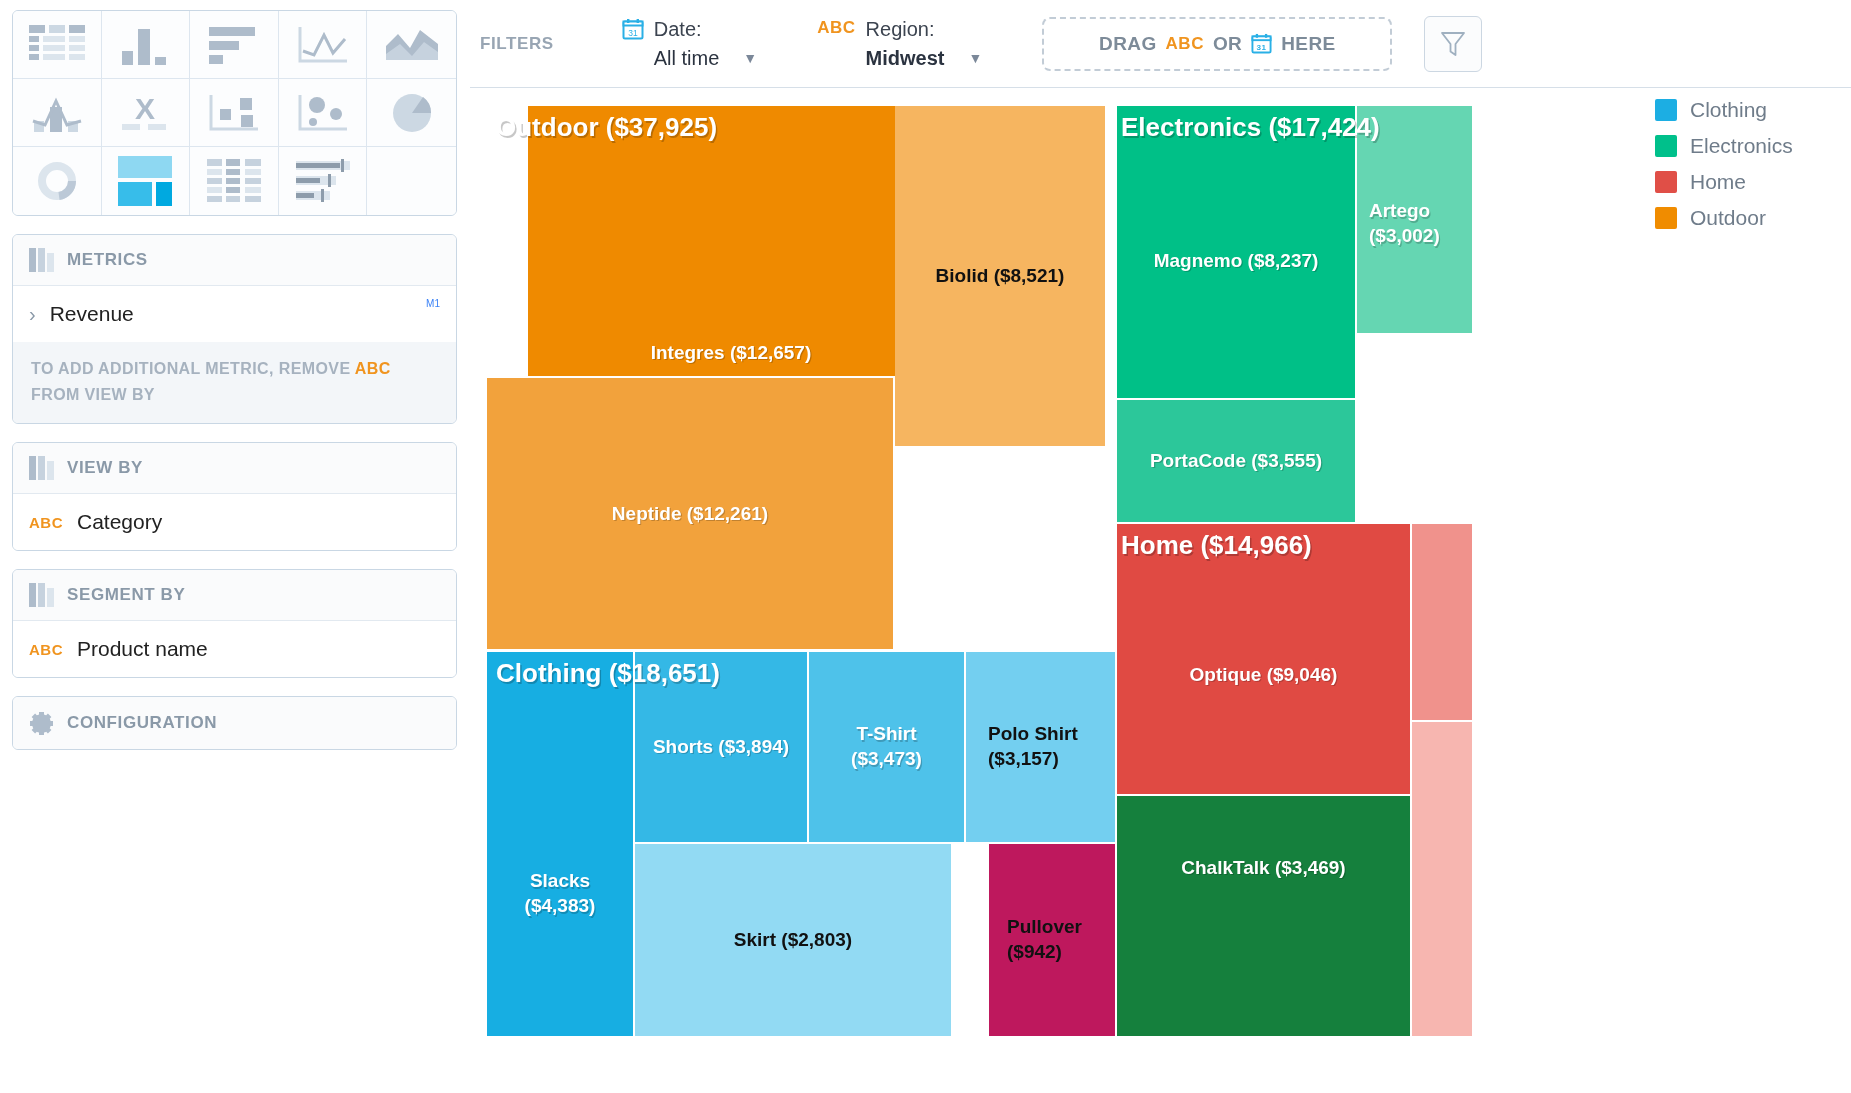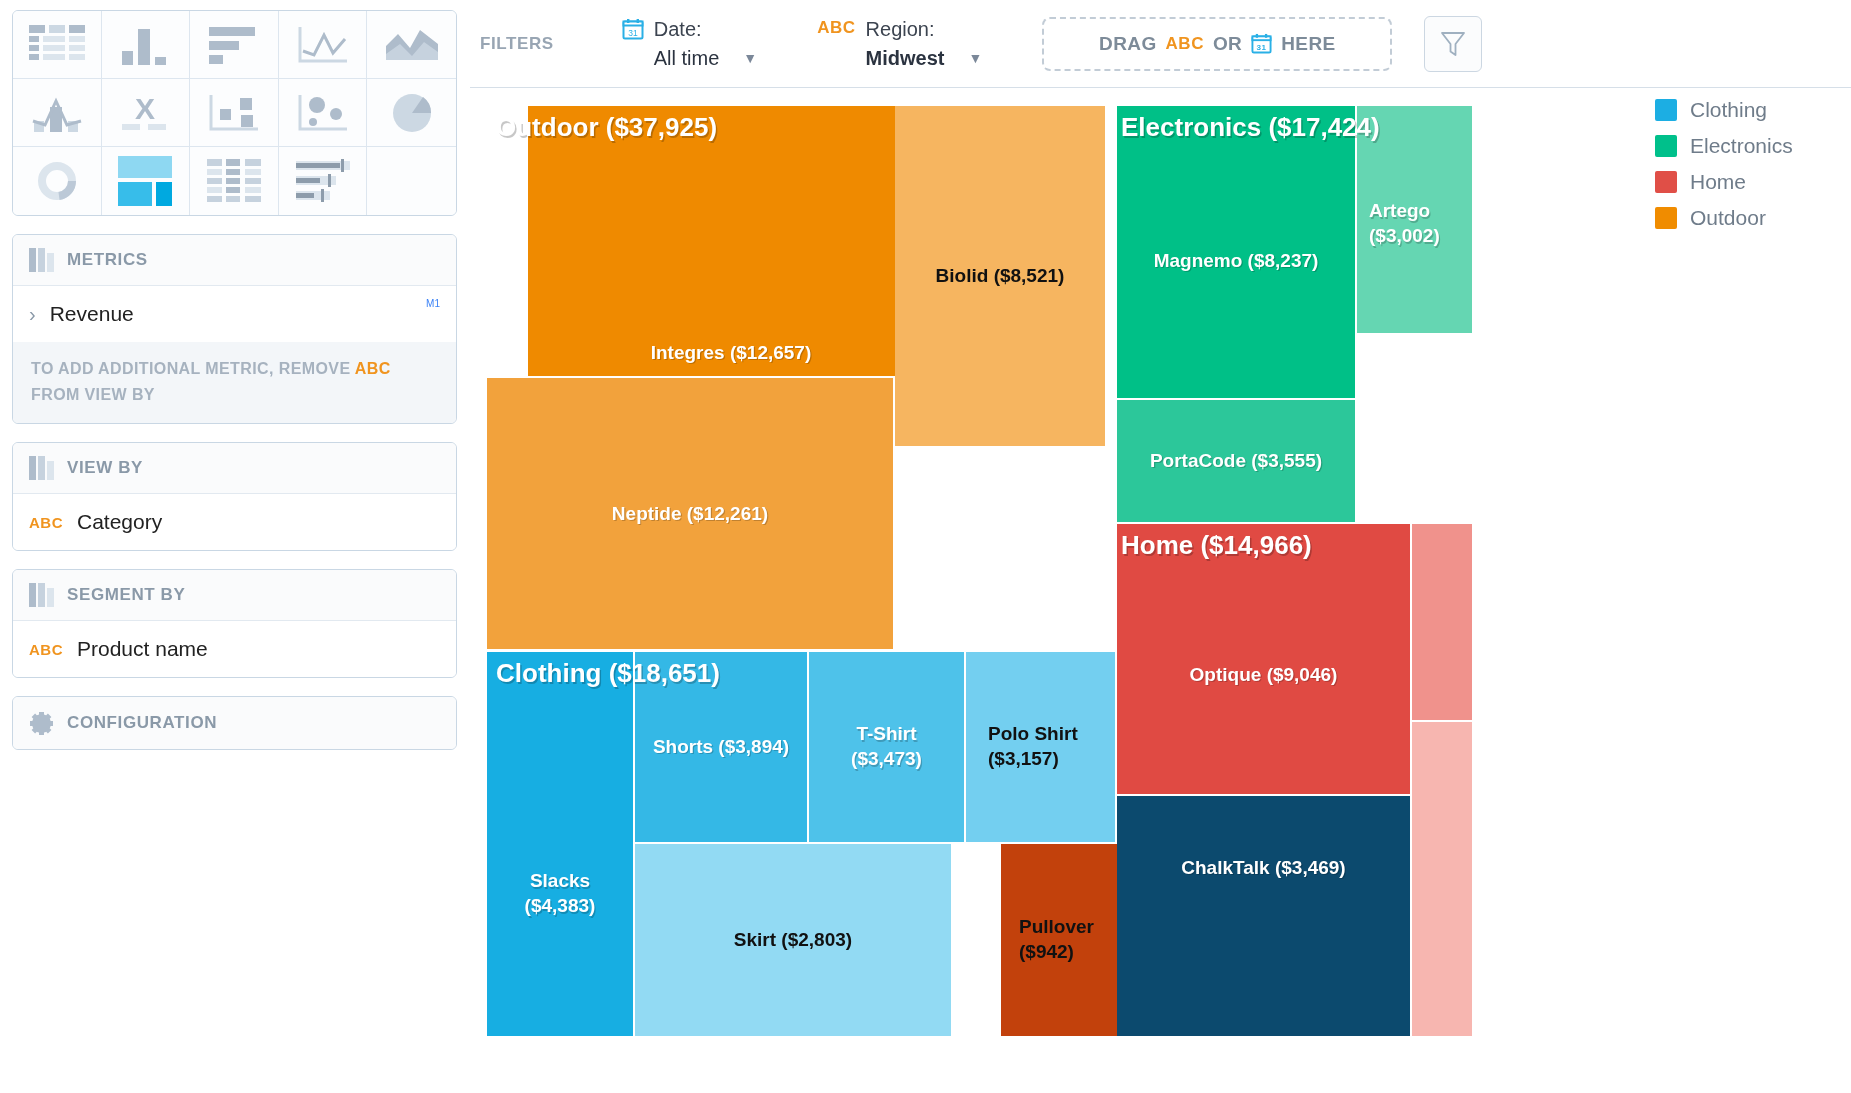--- a/index.html
+++ b/index.html
@@ -460,40 +460,40 @@
         </div>
         <div class="tile" style="left:322px; top:546px; width:155px; height:190px; background:#4EC2EA;">
           <span class="tile-label white">T-Shirt ($3,473)</span>
         </div>
         <div class="tile" style="left:479px; top:546px; width:149px; height:190px; background:#73CFF0;">
           <span class="tile-label dark lefty" style="padding-left:22px;">Polo Shirt ($3,157)</span>
         </div>
         <div class="tile" style="left:148px; top:738px; width:316px; height:192px; background:#92DAF3;">
           <span class="tile-label dark">Skirt ($2,803)</span>
         </div>
-        <div class="tile" style="left:502px; top:738px; width:126px; height:192px; background:#c2410c;margin-left:12px;">
+        <div class="tile" style="left:502px; top:738px; width:126px; height:192px; background:#be185d;">
           <span class="tile-label dark lefty" style="padding-left:18px;">Pullover ($942)</span>
         </div>
         <span class="tile-group-label" style="left:9px; top:552px;">Clothing ($18,651)</span>
 
         <div class="tile" style="left:630px; top:0px; width:238px; height:292px; background:#00C087;">
           <span class="tile-label white" style="top:53%;">Magnemo ($8,237)</span>
         </div>
         <div class="tile" style="left:630px; top:294px; width:238px; height:122px; background:#2CC79A;">
           <span class="tile-label white">PortaCode ($3,555)</span>
         </div>
         <div class="tile" style="left:870px; top:0px; width:115px; height:227px; background:#65D6B2;">
           <span class="tile-label white lefty" style="padding-left:12px; top:52%;">Artego ($3,002)</span>
         </div>
         <span class="tile-group-label" style="left:634px; top:6px;">Electronics ($17,424)</span>
 
         <div class="tile" style="left:630px; top:418px; width:293px; height:270px; background:#E04A43;">
           <span class="tile-label white" style="top:56%;">Optique ($9,046)</span>
         </div>
-        <div class="tile" style="left:630px; top:690px; width:293px; height:240px; background:#0c4a6e;">
+        <div class="tile" style="left:630px; top:690px; width:293px; height:240px; background:#15803d;">
           <span class="tile-label white" style="top:30%;">ChalkTalk ($3,469)</span>
         </div>
         <div class="tile" style="left:925px; top:418px; width:60px; height:196px; background:#F0928C;"></div>
         <div class="tile" style="left:925px; top:616px; width:60px; height:314px; background:#F7B6B0;"></div>
         <span class="tile-group-label" style="left:634px; top:424px;">Home ($14,966)</span>
       </div>
 
       <div class="legend">
         <div class="legend-item">
           <span class="legend-swatch" style="background:#1CAEE3"></span>

